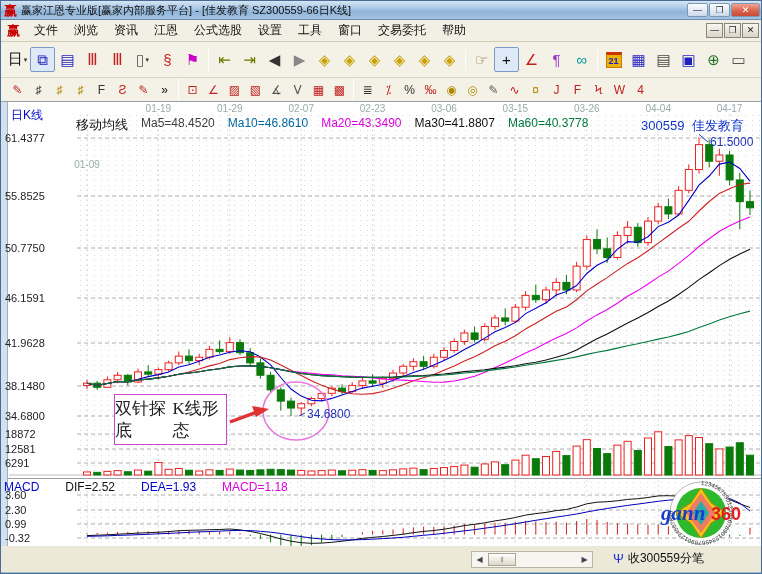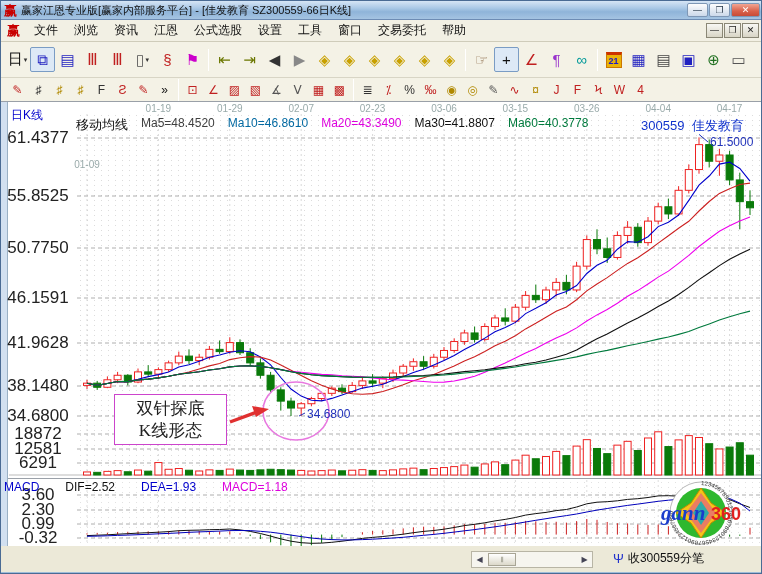--- a/index.html
+++ b/index.html
@@ -39,30 +39,30 @@
     width:16px;height:16px;line-height:12px;text-align:center;background:#eab308;}
   
   .chartarea{position:absolute;left:0;top:101px;width:762px;height:376px;background:#ffffff;}
   .macdarea{position:absolute;left:0;top:477px;width:762px;height:68px;background:#ffffff;border-top:1px solid #9aa0a8;}
   .leftstrip{position:absolute;left:0;top:101px;width:7px;height:444px;background:#d2e0f0;border-right:1px solid #9ab0c4;}
   .plotdots{position:absolute;left:76px;top:112px;width:686px;height:362px;
     background-image:radial-gradient(#dcdcdc 0.8px,transparent 0.9px);background-size:7px 5px;}
   .plotdots2{position:absolute;left:76px;top:479px;width:686px;height:64px;
     background-image:radial-gradient(#e2e2e2 0.8px,transparent 0.9px);background-size:7px 5px;}
   .chart-svg{position:absolute;left:0;top:101px;width:762px;height:444px;pointer-events:none;}
-  .axis-label{position:absolute;font-size:17px;color:#222;width:66px;text-align:center;line-height:12px;}
+  .axis-label{position:absolute;font-size:11px;color:#222;width:66px;text-align:left;line-height:12px;}
   .date-label{position:absolute;font-size:10px;color:#9aa;line-height:11px;transform:translateX(-50%);}
   .panel-label{position:absolute;left:10px;top:106px;font-size:12px;color:#0000cc;}
   .ma-header{position:absolute;left:75px;top:115px;font-size:12px;display:flex;gap:13px;white-space:nowrap;}
   .ma-title{color:#111;font-size:13px;}
   .c-ma5{color:#404040;} .c-ma10{color:#0369a1;} .c-ma20{color:#dd00dd;} .c-ma30{color:#111;} .c-ma60{color:#007a3d;}
   .stock-header{position:absolute;left:640px;top:116px;font-size:13px;color:#1133cc;white-space:nowrap;}
   .price-callout{position:absolute;font-size:12px;color:#2233bb;white-space:nowrap;}
   .anno-box{position:absolute;left:113px;top:393px;width:113px;height:51px;border:1px solid #cc44cc;
-    background:#fff;display:flex;flex-direction:column;align-items:center;justify-content:center;
+    background:#fff;display:flex;align-items:center;justify-content:center;
     font-family:"Liberation Serif","DejaVu Serif",serif;font-size:17px;color:#222;line-height:1.25;cursor:move;}
   .macd-header{position:absolute;left:3px;top:479px;font-size:12px;display:flex;white-space:nowrap;}
   .macd-header span{margin-right:26px;}
   .c-macdlbl{color:#0000cc;} .c-dif{color:#111;} .c-dea{color:#0000cc;} .c-macdv{color:#dd00dd;}
   
   .gann-logo{position:absolute;left:648px;top:478px;width:114px;height:67px;pointer-events:none;}
   
   .statusbar{position:absolute;left:0;top:546px;width:762px;height:25px;background:#ece9d8;
     border-top:1px solid #98a0a8;display:flex;align-items:center;padding:0 4px;font-size:12px;gap:5px;}
   .grid-icon{width:16px;height:13px;border:1px solid #334;background:

